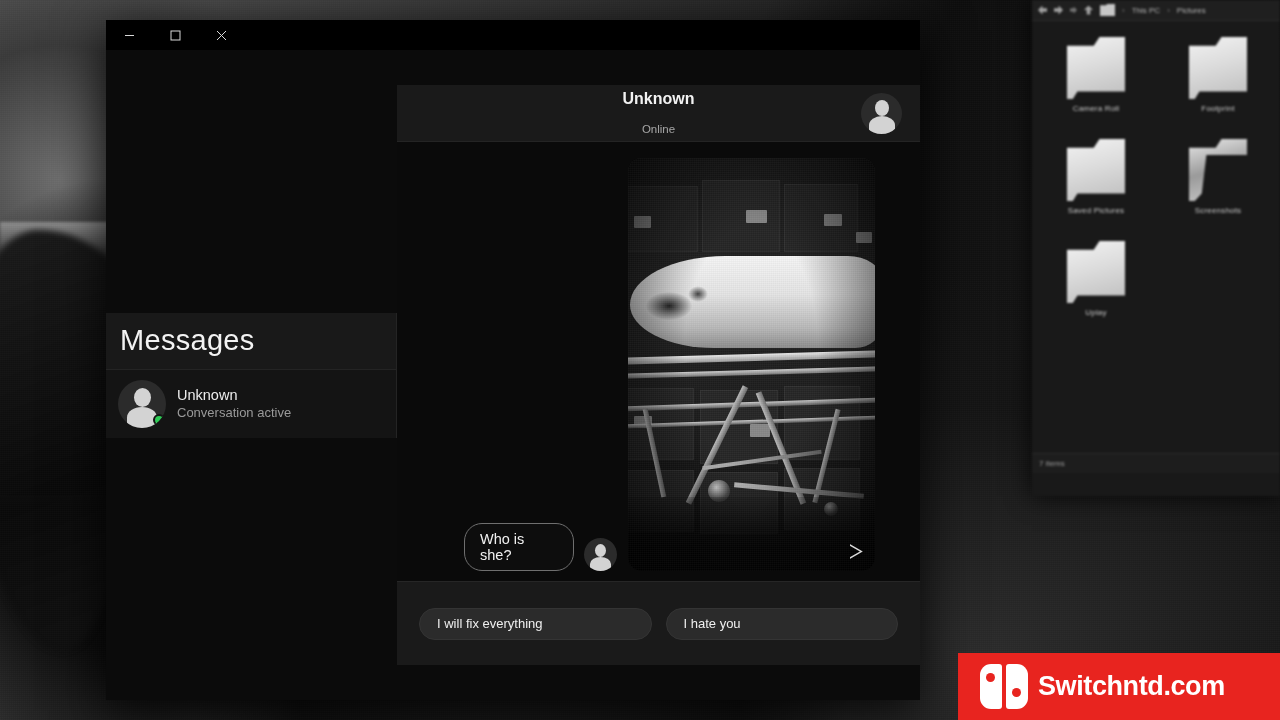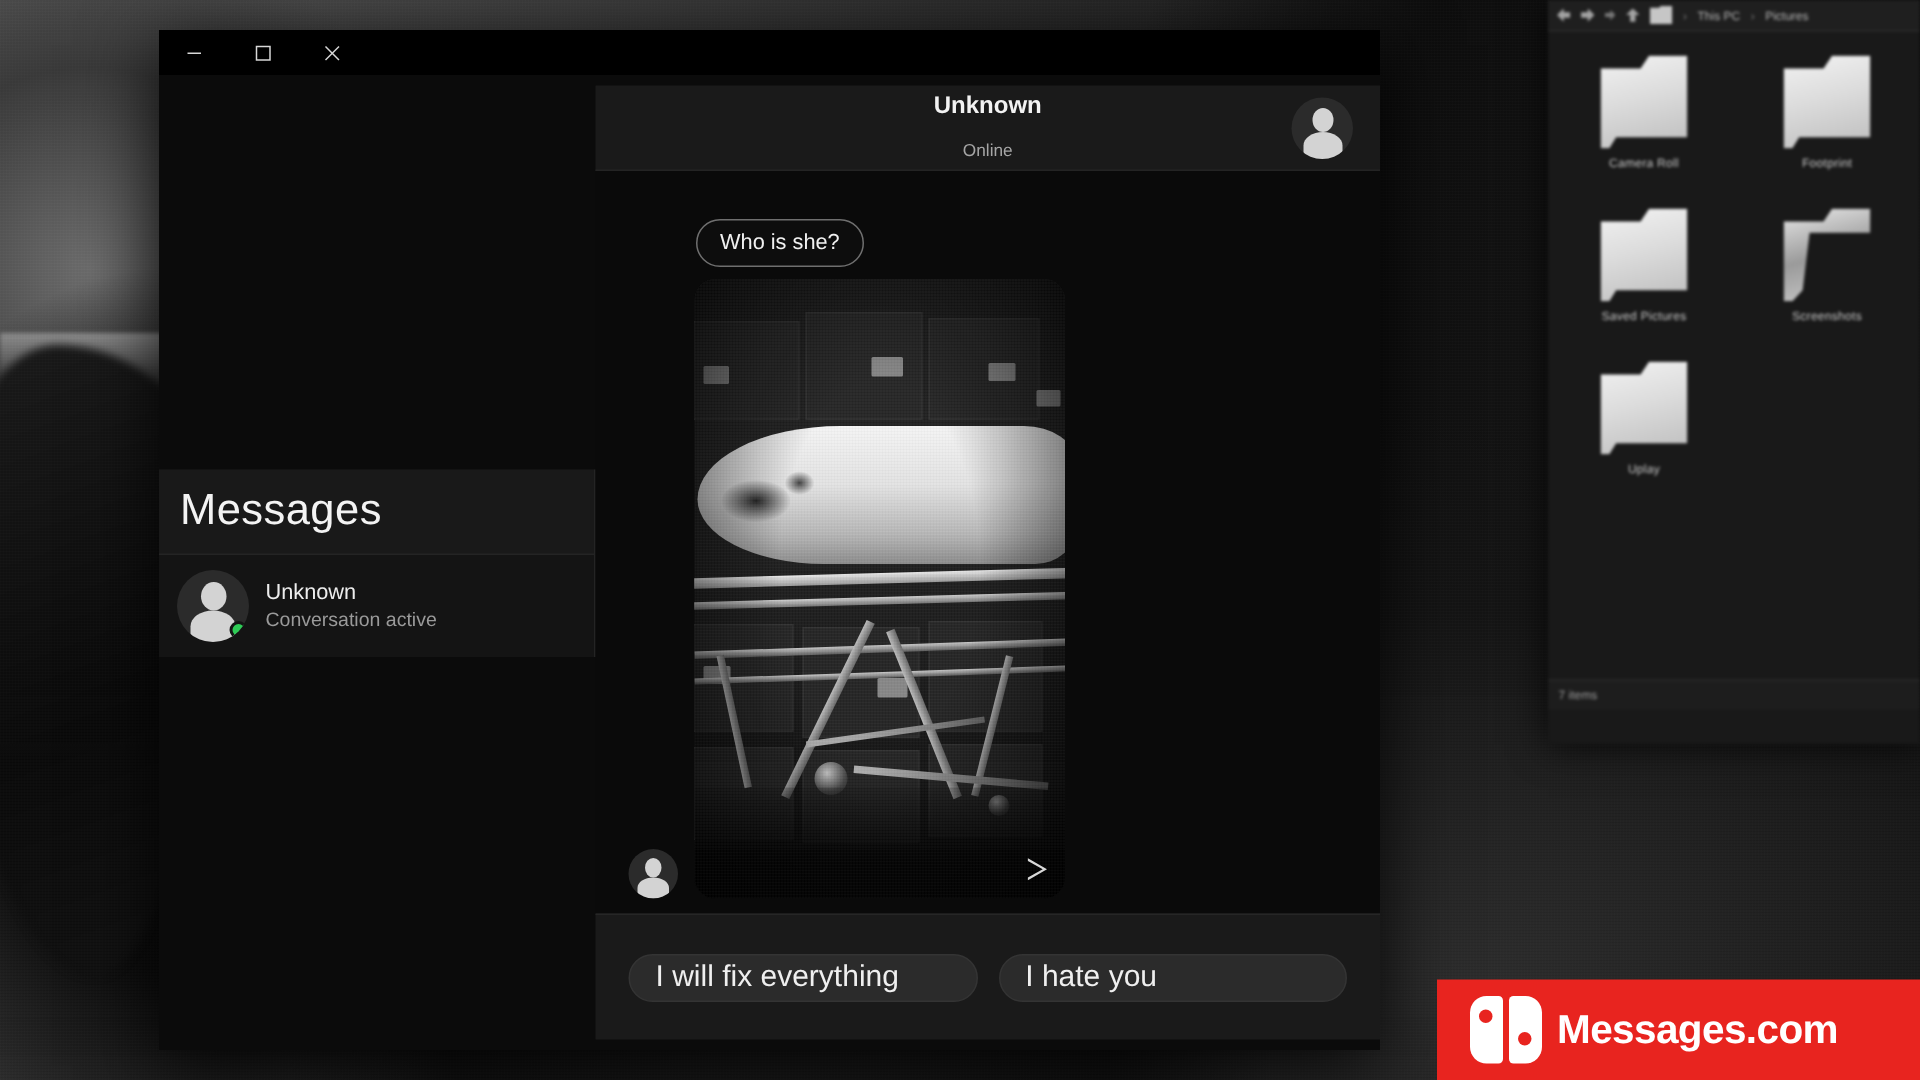--- a/index.html
+++ b/index.html
@@ -179,22 +179,22 @@
     display: flex; align-items: center; justify-content: center;
     position: relative;
   }
   #chat-peer { text-align: center; line-height: 1.15; }
   #chat-peer-name { font-size: 16px; font-weight: bold; color: #f2f2f2; }
   #chat-peer-status { font-size: 11.5px; color: #a6a6a6; margin-top: 15px; }
   #chat-header-avatar { position: absolute; right: 18px; top: 8px; }
 
   #messages-scroll {
     flex: 1; min-height: 0; overflow: hidden;
-    padding: 32px 22px 10px 22px;
-    display: flex; flex-direction: column; gap: 8px;
+    padding: 16px 22px 10px 22px;
+    display: flex; flex-direction: row; gap: 8px;
   }
   .msg-row { display: flex; align-items: flex-end; gap: 12px; }
   .bubble-text {
     border: 1px solid #6f6f6f; border-radius: 18px;
     background: #0d0d0d; color: #f0f0f0;
     padding: 7px 15px; font-size: 14.5px;
     max-width: 70%;
   }
   .bubble-text.indent { margin-left: 45px; }
 
@@ -285,21 +285,21 @@
   #composer {
     flex: none; height: 84px; background: #1a1a1a;
     border-top: 1px solid #262626;
     display: flex; align-items: center; gap: 14px;
     padding: 0 22px;
   }
   .reply-btn {
     height: 32px; border-radius: 16px; background: #2b2b2b;
     border: 1px solid #343434;
     display: flex; align-items: center;
-    padding: 0 17px; color: #efefef; font-size: 20px;
+    padding: 0 17px; color: #efefef; font-size: 13px;
     min-width: 160px;
   }
   #reply-1 { width: 243px; }
   #reply-2 { width: 243px; }
 
   
   #watermark {
     position: absolute; left: 958px; top: 653px; width: 322px; height: 67px;
     background: #e8241f;
     display: flex; align-items: center; gap: 10px;
@@ -503,14 +503,14 @@
 
 <div id="watermark">
   <div id="switch-logo">
     <div class="joycon left">
       <span class="stick"></span>
     </div>
     <div class="joycon right">
       <span class="stick"></span>
     </div>
   </div>
-  <div id="wm-text">Messages.com</div>
+  <div id="wm-text">Switchntd.com</div>
 </div>
 
 </body></html>

